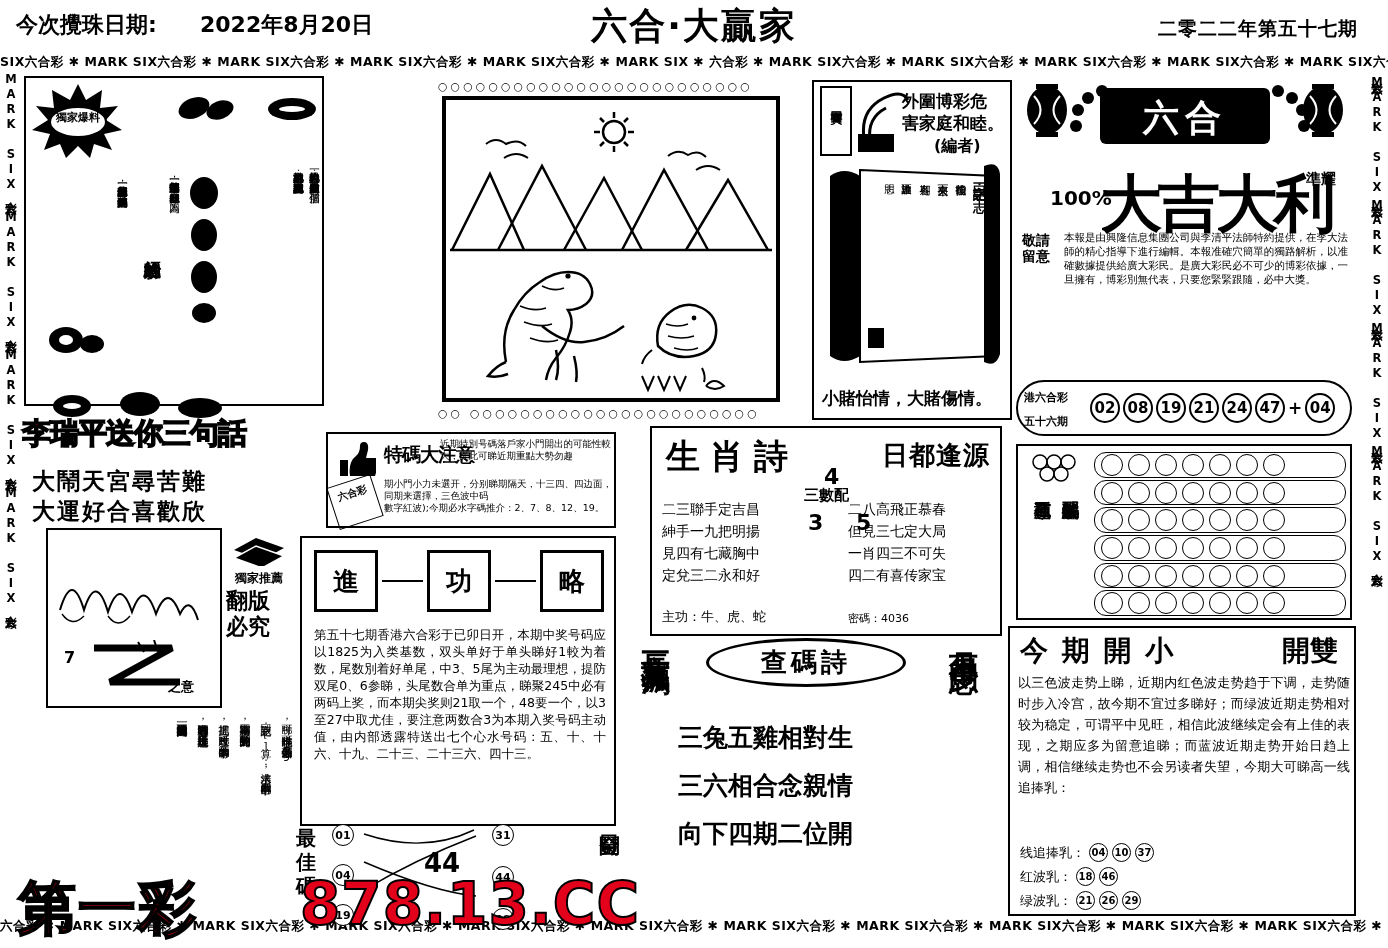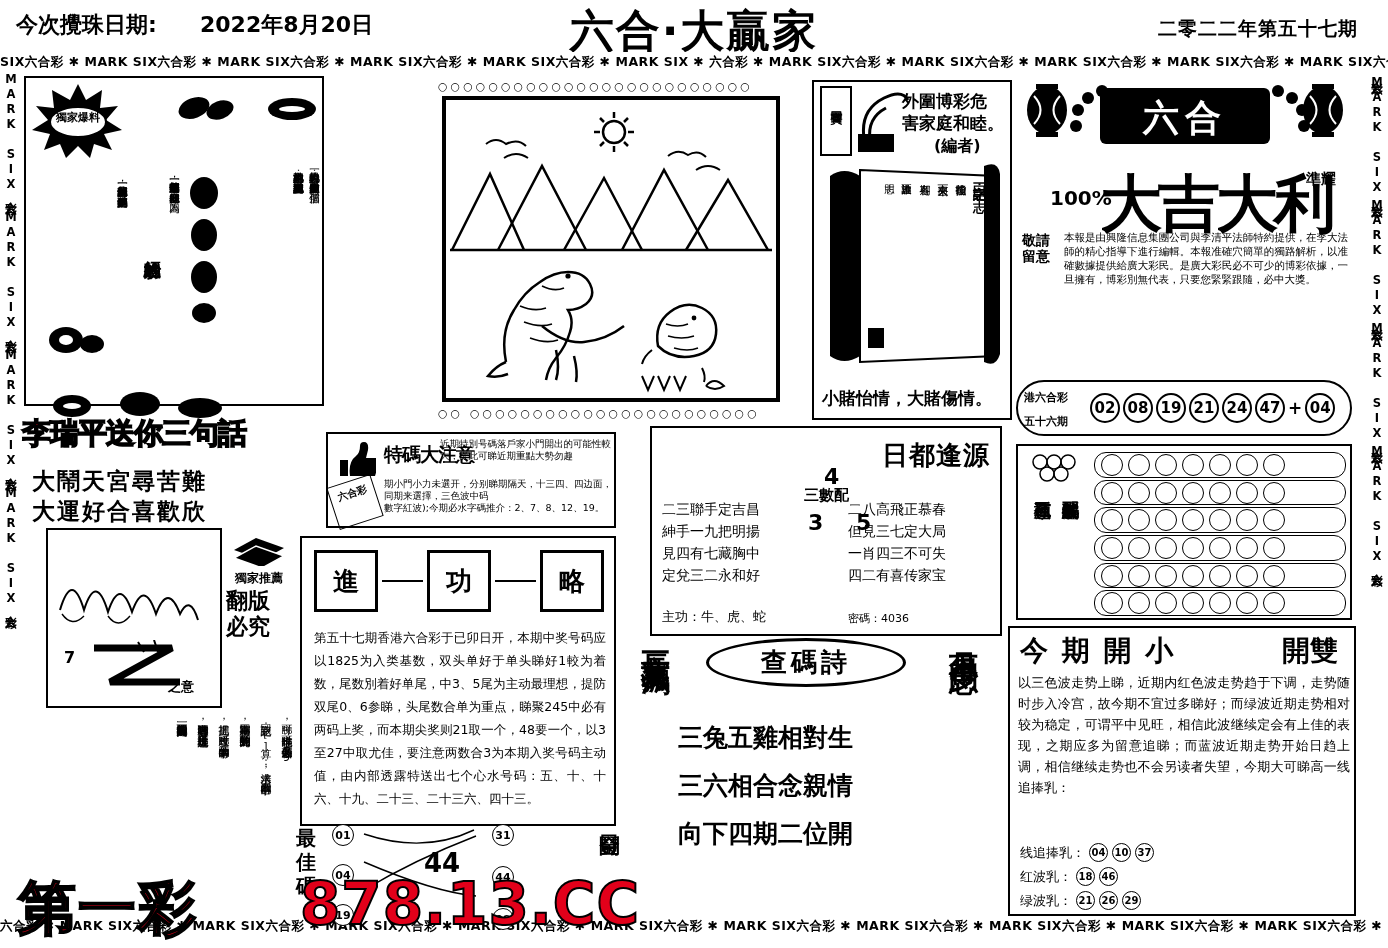--- a/index.html
+++ b/index.html
@@ -11,21 +11,21 @@
     color:#000;
     overflow:hidden;
     position:relative;
   }
   .page { position:relative; width:1388px; height:948px; }
 
   
   .hdr { position:absolute; left:0; top:0; width:1388px; height:52px; }
   .hdr-date-label { position:absolute; left:16px; top:10px; font-size:22px; font-weight:bold; font-family:"DejaVu Sans", sans-serif;}
   .hdr-date-val { position:absolute; left:200px; top:10px; font-size:22px; font-weight:bold; }
-  .hdr-title { position:absolute; left:50%; transform:translateX(-50%); top:2px; font-size:44px; font-weight:bold; letter-spacing:2px;text-align:center; }
+  .hdr-title { position:absolute; left:50%; transform:translateX(-50%); top:2px; font-size:36px; font-weight:bold; letter-spacing:2px;text-align:center; }
   .hdr-issue { position:absolute; right:30px; top:16px; font-size:19px; font-weight:bold; letter-spacing:1px;}
 
   
   .band { position:absolute; left:0; width:1388px; height:20px; background:#fff;
           font-size:12.5px; font-weight:bold; letter-spacing:.5px; white-space:nowrap;
           overflow:hidden; line-height:20px; }
   .band.top { top:52px; }
   .band.bottom { top:916px; }
 
   
@@ -383,20 +383,21 @@
       </svg>
     </div>
     <div style="position:absolute; left:4px; top:46px; width:46px; height:44px; border:1.5px solid #000; transform:rotate(-18deg); font-size:10px; font-weight:bold; text-align:center; line-height:12px; padding-top:6px;">六合彩</div>
     <div style="position:absolute; left:56px; top:8px; writing-mode:horizontal-tb; font-size:19px; font-weight:bold; letter-spacing:-1px;">特碼大注意</div>
     <div style="position:absolute; left:112px; top:4px; width:172px; font-size:9.5px; line-height:12px;">近期特別号碼落戶家小門開出的可能性較大，從此可睇近期重點大勢勿趣</div>
     <div style="position:absolute; left:56px; top:44px; width:228px; font-size:9.5px; line-height:12px;">期小門小力未選开，分别睇期隔天，十三四、四边面，同期来選擇，三色波中码</div>
     <div style="position:absolute; left:56px; top:68px; width:228px; font-size:9.5px; line-height:12px;">數字紅波);今期必水字碼推介：2、7、8、12、19。</div>
   </div>
 
   <div class="panel" style="left:650px; top:426px; width:352px; height:210px;">
+    <div style="position:absolute; left:14px; top:6px; font-size:34px; font-weight:bold; letter-spacing:10px;">生肖詩</div>
     <div style="position:absolute; right:10px; top:10px; font-size:26px; font-weight:bold; letter-spacing:1px;">日都逢源</div>
     <div style="position:absolute; left:172px; top:36px; font-size:22px; font-weight:bold;">4</div>
     <div style="position:absolute; left:152px; top:58px; font-size:15px; font-weight:bold;">三數配</div>
     <div style="position:absolute; left:156px; top:82px; font-size:22px; font-weight:bold;">3</div>
     <div style="position:absolute; left:204px; top:82px; font-size:22px; font-weight:bold;">5</div>
 
     <div style="position:absolute; left:10px; top:70px; font-size:14px; line-height:22px;">
       <div>二三聯手定吉昌</div>
       <div>紳手一九把明揚</div>
       <div>見四有七藏胸中</div>
@@ -413,21 +414,21 @@
   </div>
 
   <div class="panel" style="left:300px; top:536px; width:316px; height:290px;">
     <div style="position:absolute; left:12px; top:8px; width:290px; height:70px; display:flex; justify-content:space-between; align-items:center;">
       <div style="width:64px; height:62px; border:3px solid #000; display:flex; align-items:center; justify-content:center; font-size:26px; font-weight:bold;">進</div>
       <div style="flex:1; height:2px; background:#000; margin:0 4px;"></div>
       <div style="width:64px; height:62px; border:3px solid #000; display:flex; align-items:center; justify-content:center; font-size:26px; font-weight:bold;">功</div>
       <div style="flex:1; height:2px; background:#000; margin:0 4px;"></div>
       <div style="width:64px; height:62px; border:3px solid #000; display:flex; align-items:center; justify-content:center; font-size:26px; font-weight:bold;">略</div>
     </div>
-    <div style="position:absolute; left:12px; top:88px; width:292px; font-size:12.5px; line-height:23px; text-align:justify;">第五十七期香港六合彩于已卯日开，本期中奖号码应以1825为入类基数，双头单好于单头睇好1較为着数，尾数別着好单尾，中3、5尾为主动最理想，提防双尾0、6参睇，头尾数合单为重点，睇聚245中必有两码上奖，而本期尖奖则21取一个，48要一个，以3至27中取尤佳，要注意两数合3为本期入奖号码主动值，由内部透露特送出七个心水号码：五、十、十六、十九、二十三、二十三六、四十三。</div>
+    <div style="position:absolute; left:12px; top:88px; width:292px; font-size:12.5px; line-height:17px; text-align:justify;">第五十七期香港六合彩于已卯日开，本期中奖号码应以1825为入类基数，双头单好于单头睇好1較为着数，尾数別着好单尾，中3、5尾为主动最理想，提防双尾0、6参睇，头尾数合单为重点，睇聚245中必有两码上奖，而本期尖奖则21取一个，48要一个，以3至27中取尤佳，要注意两数合3为本期入奖号码主动值，由内部透露特送出七个心水号码：五、十、十六、十九、二十三、二十三六、四十三。</div>
   </div>
 
   <div style="position:absolute; left:222px; top:532px; width:74px; height:160px;">
     <div style="position:absolute; left:8px; top:0;">
       <svg width="58" height="34">
           <path d="M4 18 l22 -12 l28 10 l-22 12 z" fill="#000"></path>
           <path d="M4 26 l22 -12 l28 10 l-22 12 z" fill="#000" stroke="#fff" stroke-width="1.5"></path>
         </svg>
     </div>
     <div style="position:absolute; left:2px; top:38px; font-size:12px; font-weight:bold; width:70px; text-align:center;">獨家推薦</div>

